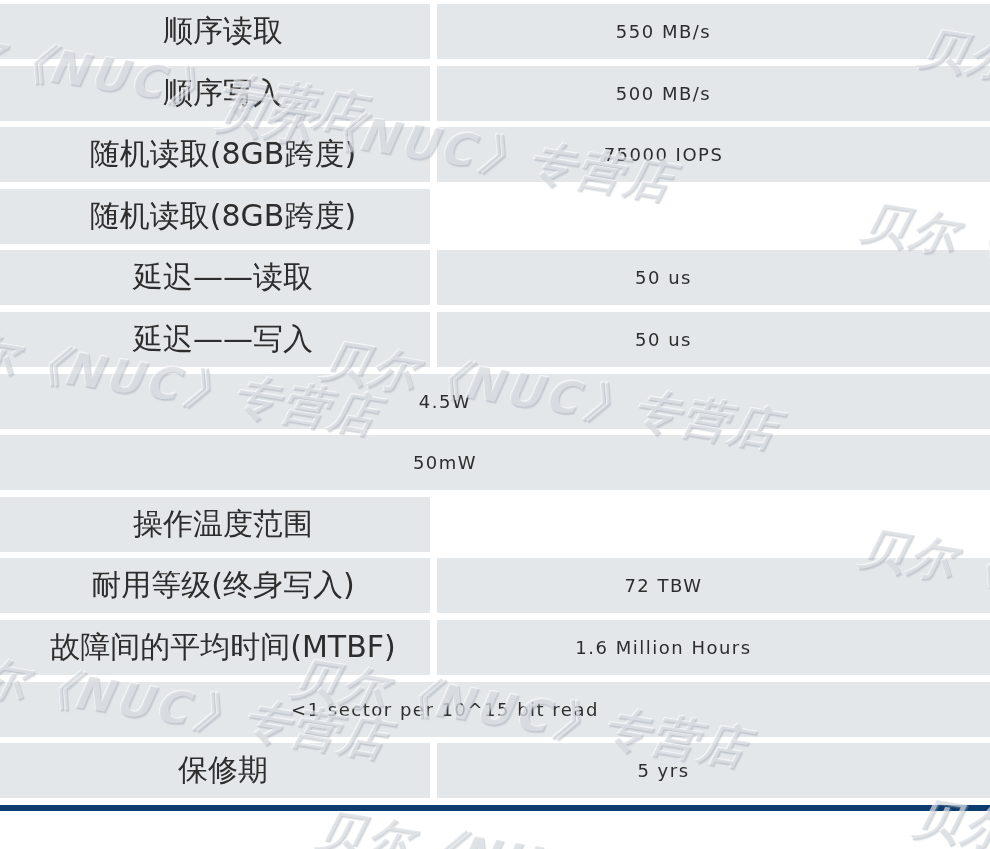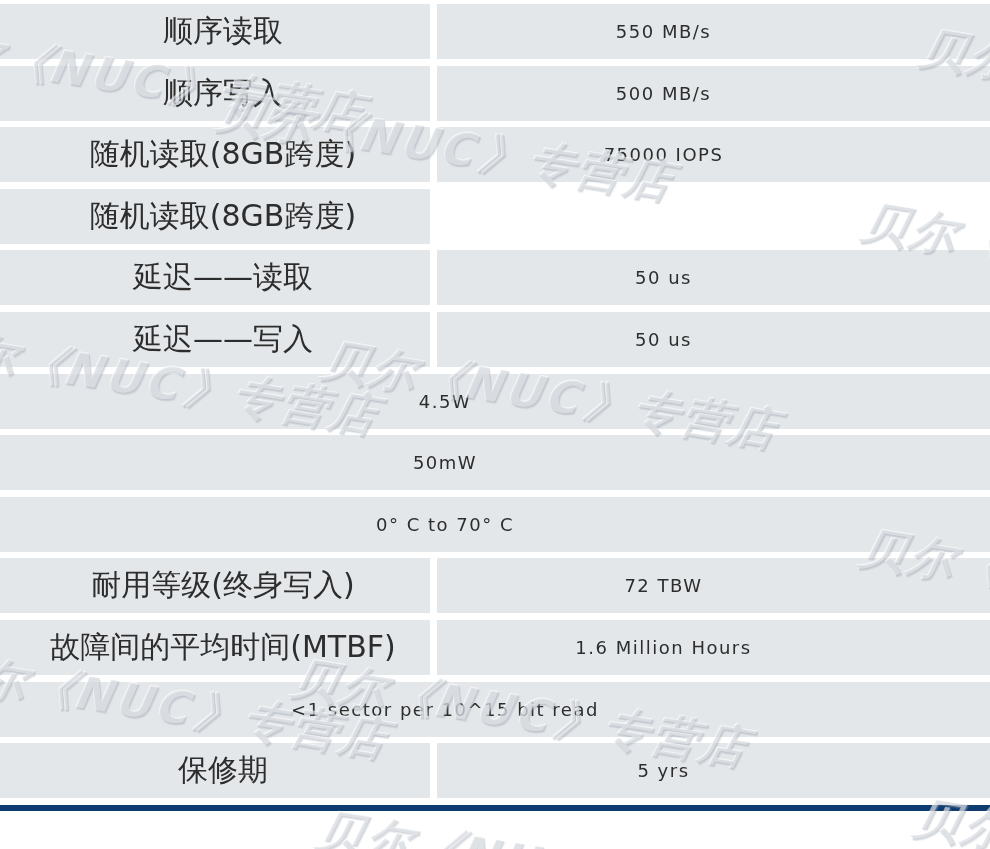--- a/index.html
+++ b/index.html
@@ -117,21 +117,21 @@
 
     <div class="row">
       <div class="cell value">4.5W</div>
     </div>
 
     <div class="row">
       <div class="cell value">50mW</div>
     </div>
 
     <div class="row">
-      <div class="cell value">0° C to 70° C</div>
+      <div class="cell label">操作温度范围</div>
     </div>
 
     <div class="row">
       <div class="cell label">耐用等级(终身写入)</div>
       <div class="cell value">72 TBW</div>
     </div>
 
     <div class="row">
       <div class="cell label">故障间的平均时间(MTBF)</div>
       <div class="cell value">1.6 Million Hours</div>

